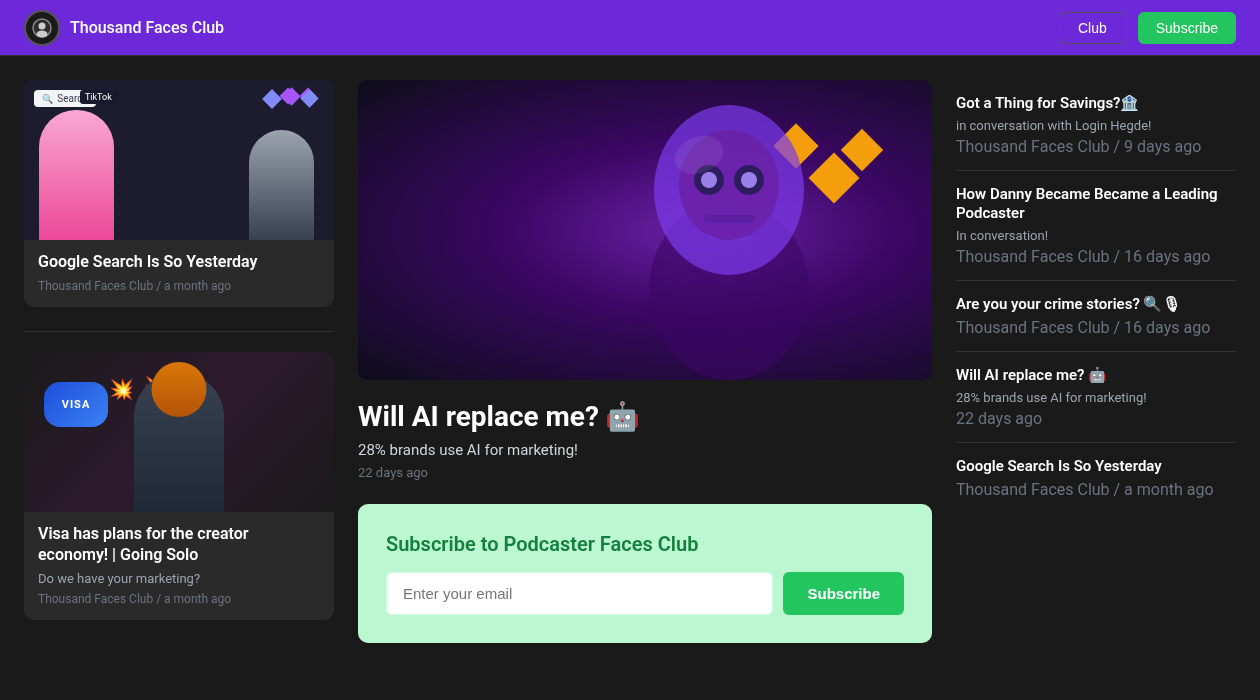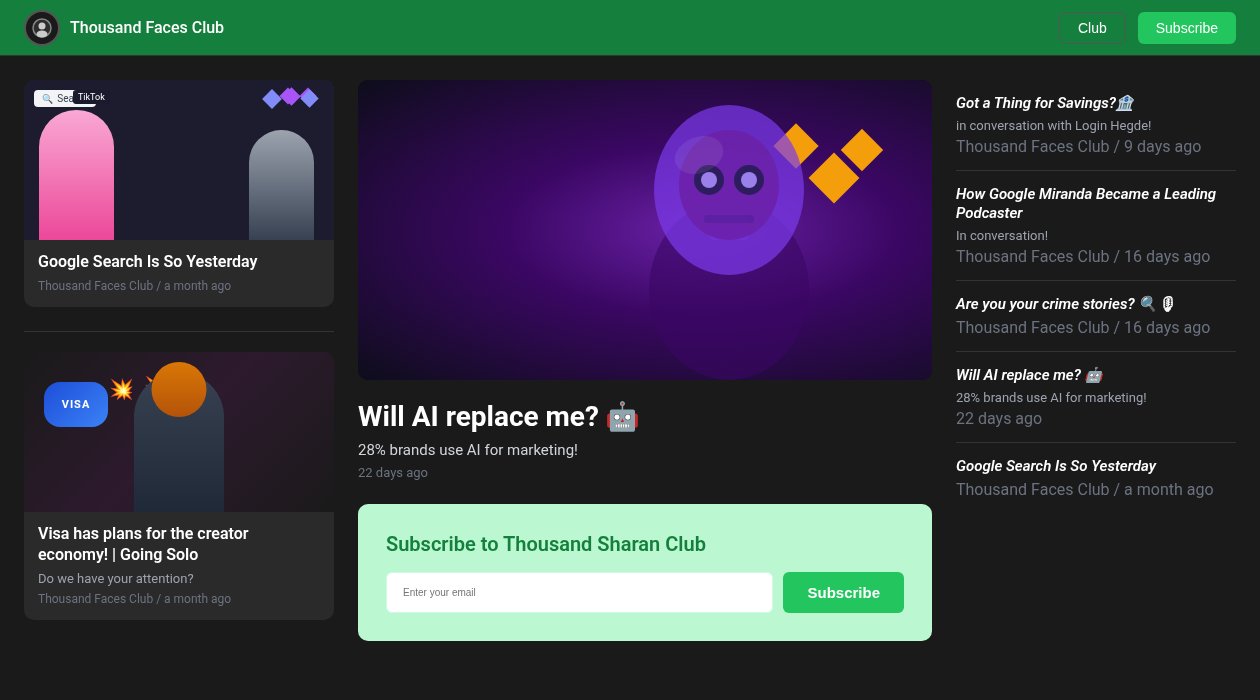--- a/index.html
+++ b/index.html
@@ -6,21 +6,21 @@
     body {
       font-family: -apple-system, BlinkMacSystemFont, 'Segoe UI', Roboto, sans-serif;
       background: #1a1a1a;
       color: #ffffff;
       min-height: 700px;
       width: 1260px;
     }
 
     
     .header {
-      background: #15803d;
+      background: #6d28d9;
       border-bottom: 1px solid #333;
       display: flex;
       align-items: center;
       justify-content: space-between;
       padding: 0 24px;
       height: 56px;
     }
     .header-left {
       display: flex;
       align-items: center;
@@ -262,21 +262,21 @@
     }
     .subscribe-form {
       display: flex;
       gap: 10px;
     }
     .subscribe-input {
       flex: 1;
       padding: 12px 16px;
       border-radius: 6px;
       border: 1px solid #d1fae5;
-      font-size: 10px;
+      font-size: 15px;
       color: #b91c1c;
       background: #fff;
       outline: none;
     }
     .subscribe-btn {
       background: #22c55e;
       color: #fff;
       border: none;
       padding: 12px 24px;
       border-radius: 6px;
@@ -291,21 +291,20 @@
       padding: 14px 0;
       border-bottom: 1px solid #333;
     }
     .right-item:last-child { border-bottom: none; }
     .right-item-title {
       font-size: 15px;
       font-weight: 600;
       color: #ffffff;
       margin-bottom: 4px;
       line-height: 1.3;
-      font-style: italic;
     }
     .right-item-subtitle {
       font-size: 13px;
       color: #9ca3af;
       margin-bottom: 4px;
     }
     .right-item-meta {
       font-size: 16px;
       color: #6b7280;
     }
@@ -335,21 +334,21 @@
   <div class="left-col">
 
     <div class="card">
       <div class="card-img-placeholder card-img-1">
         <div class="img1-content">
           <div class="search-bar-sim">
             <span style="color:#6b7280;font-size:9px;">🔍</span>
             <span style="font-size:10px;color:#374151;">Search</span>
           </div>
 
-          <div style="position:absolute;top:10px;left:49px;background:#1a1a2e;border-radius:3px;padding:2px 5px;font-size:9px;color:#fff;">TikTok</div>
+          <div style="position:absolute;top:10px;left:56px;background:#1a1a2e;border-radius:3px;padding:2px 5px;font-size:9px;color:#fff;">TikTok</div>
 
           <div style="position:absolute;top:12px;right:55px;width:14px;height:14px;background:#818cf8;transform:rotate(45deg);"></div>
           <div style="position:absolute;top:10px;right:36px;width:13px;height:13px;background:#a855f7;transform:rotate(45deg);"></div>
           <div style="position:absolute;top:12px;right:18px;width:13px;height:13px;background:#818cf8;transform:rotate(45deg);"></div>
 
           <div style="position:absolute;bottom:0;left:15px;width:75px;height:130px;background:linear-gradient(to top,#ec4899,#f9a8d4);border-radius:37px 37px 0 0;"></div>
 
           <div style="position:absolute;bottom:0;right:20px;width:65px;height:110px;background:linear-gradient(to top,#374151,#9ca3af);border-radius:33px 33px 0 0;"></div>
         </div>
       </div>
@@ -373,21 +372,21 @@
           <div class="star-emoji" style="top:22px;left:120px;">💥</div>
           <div class="star-emoji" style="top:28px;left:155px;">💥</div>
 
           <div style="position:absolute;bottom:0;left:50%;transform:translateX(-50%);width:90px;height:140px;background:linear-gradient(to top,#1f2937,#374151);border-radius:45px 45px 0 0;"></div>
 
           <div style="position:absolute;bottom:95px;left:50%;transform:translateX(-50%);width:55px;height:55px;background:linear-gradient(to bottom,#d97706,#b45309);border-radius:50%;"></div>
         </div>
       </div>
       <div class="card-body">
         <div class="card-title">Visa has plans for the creator economy! | Going Solo</div>
-        <div class="card-subtitle">Do we have your attention?</div>
+        <div class="card-subtitle">Do we have your marketing?</div>
         <div class="card-meta">Thousand Faces Club / a month ago</div>
       </div>
     </div>
 
   </div>
 
   <div class="center-col">
 
     <div class="hero-img">
       <div class="hero-img-bg">
@@ -417,38 +416,38 @@
           <rect x="115" y="125" width="50" height="8" rx="4" fill="#4c1d95" opacity="0.5"></rect>
         </svg>
       </div>
     </div>
 
     <div class="hero-title">Will AI replace me? 🤖</div>
     <div class="hero-subtitle">28% brands use AI for marketing!</div>
     <div class="hero-meta">22 days ago</div>
 
     <div class="subscribe-box">
-      <div class="subscribe-title">Subscribe to Thousand Sharan Club</div>
+      <div class="subscribe-title">Subscribe to Podcaster Faces Club</div>
       <div class="subscribe-form">
         <input class="subscribe-input" type="email" placeholder="Enter your email" style="">
         <button class="subscribe-btn">Subscribe</button>
       </div>
     </div>
 
   </div>
 
   <div class="right-col">
 
   <div class="right-item">
         <div class="right-item-title">Got a Thing for Savings?🏦</div>
         <div class="right-item-subtitle">in conversation with Login Hegde!</div>
         <div class="right-item-meta">Thousand Faces Club / 9 days ago</div>
       </div>
       <div class="right-item">
-        <div class="right-item-title">How Google Miranda Became a Leading Podcaster</div>
+        <div class="right-item-title">How Danny Became Became a Leading Podcaster</div>
         <div class="right-item-subtitle">In conversation!</div>
         <div class="right-item-meta">Thousand Faces Club / 16 days ago</div>
       </div>
       <div class="right-item">
         <div class="right-item-title">Are you your crime stories? 🔍🎙</div>
         <div class="right-item-meta">Thousand Faces Club / 16 days ago</div>
       </div>
       <div class="right-item">
         <div class="right-item-title">Will AI replace me? 🤖</div>
         <div class="right-item-subtitle">28% brands use AI for marketing!</div>

